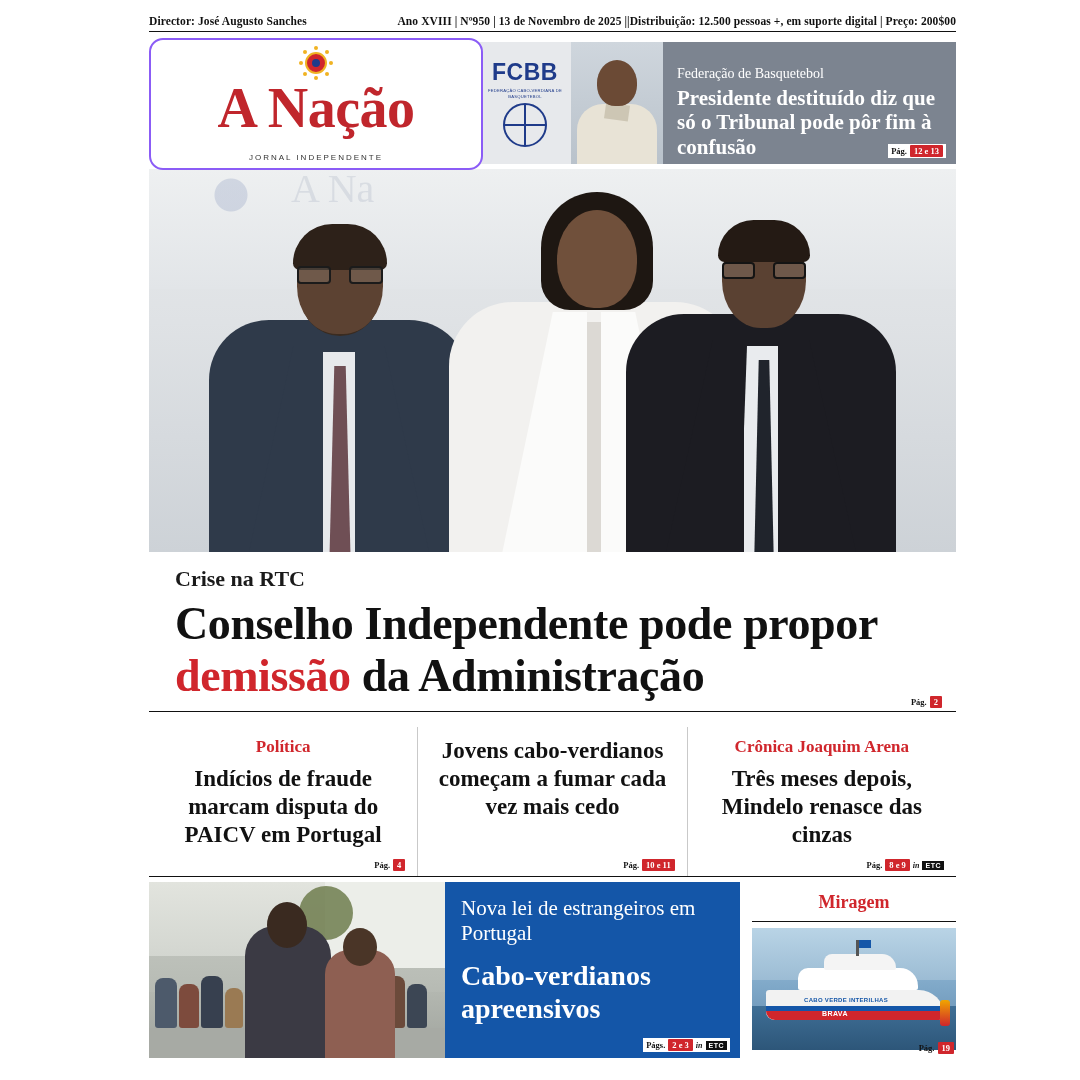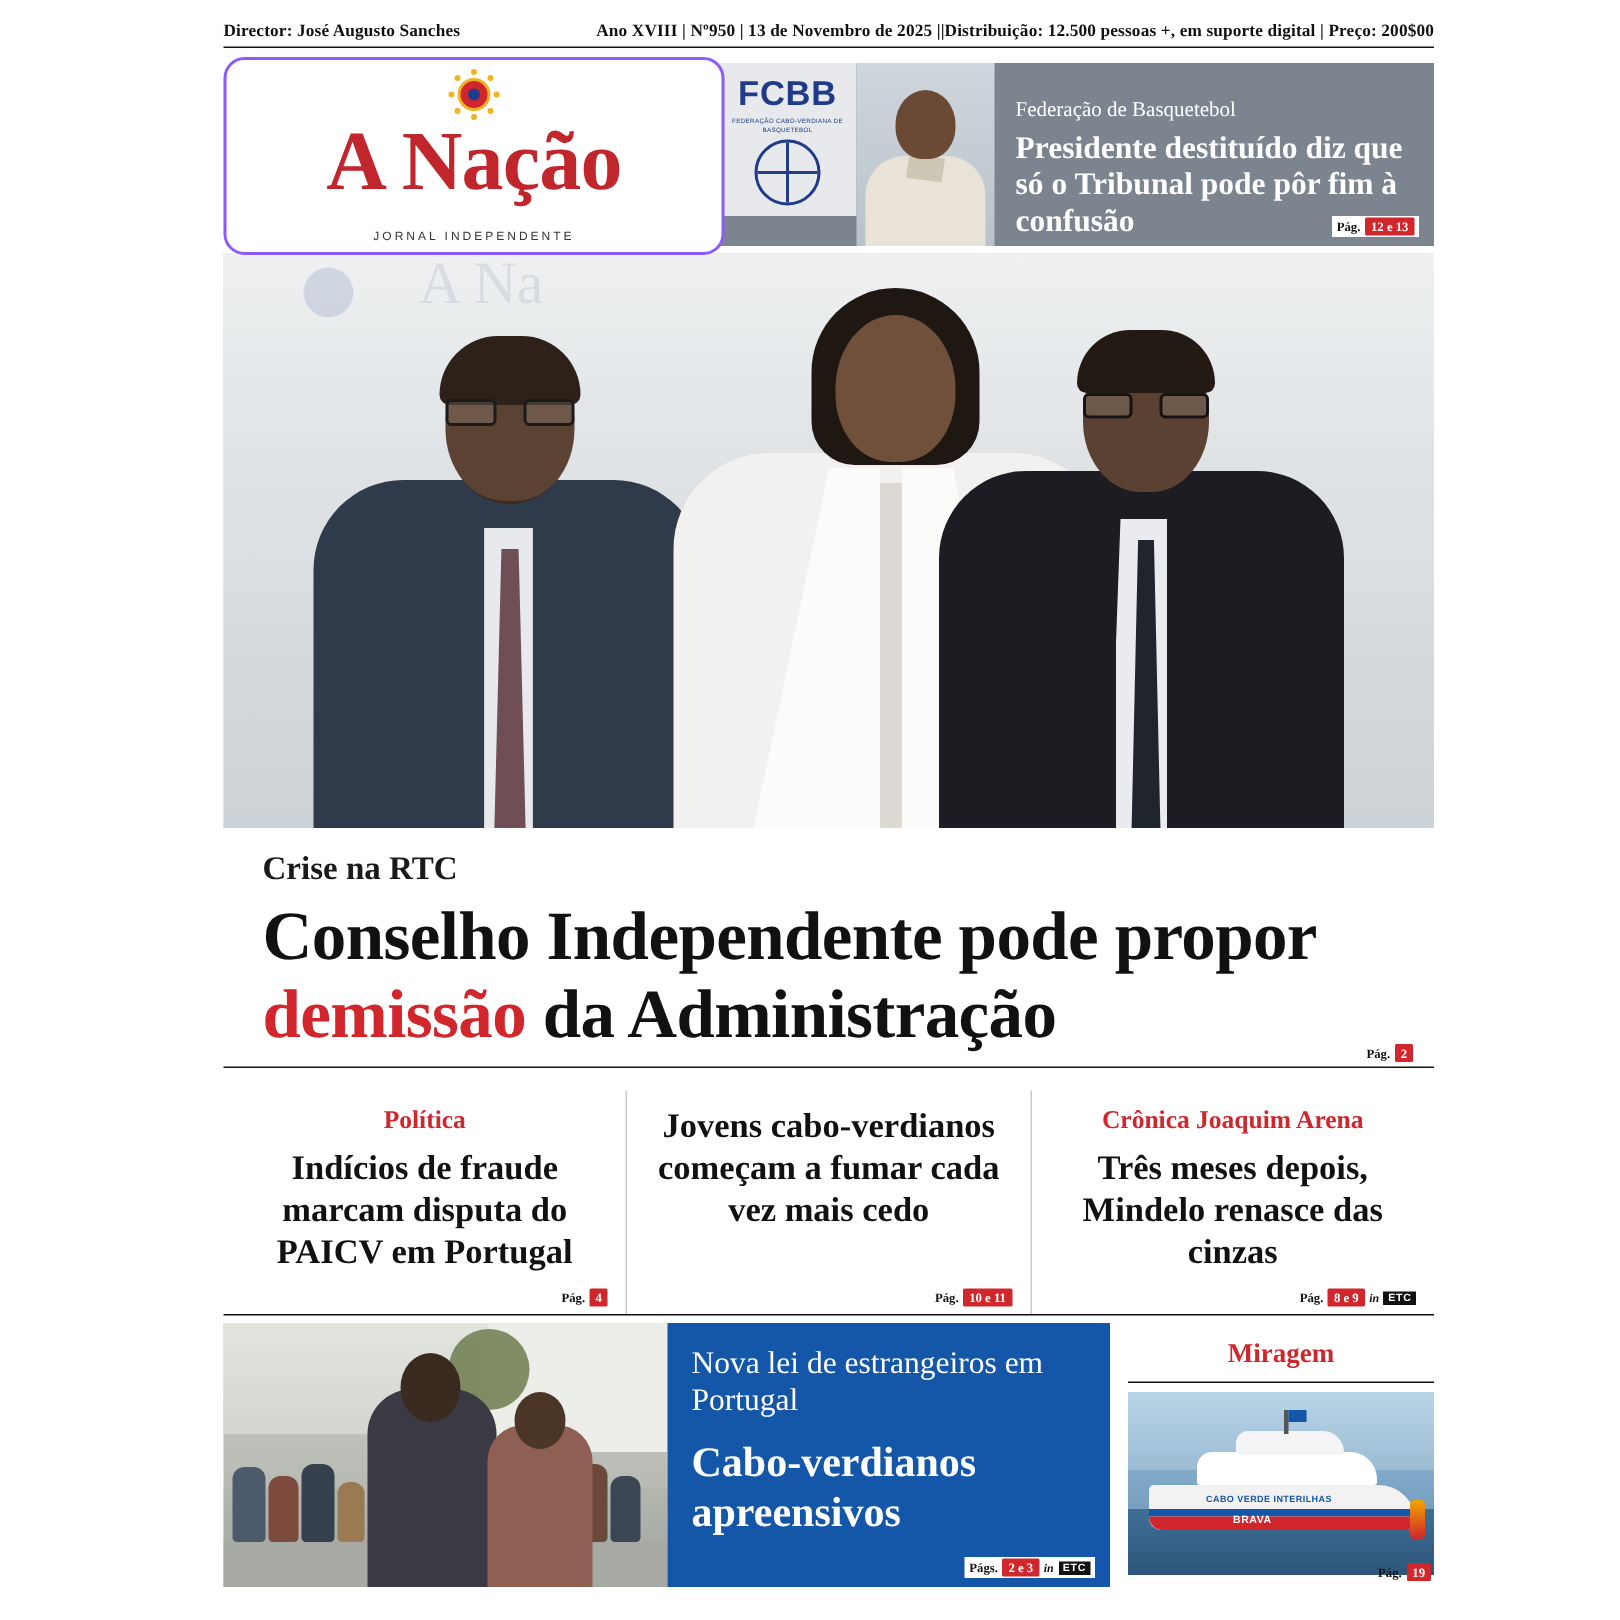--- a/index.html
+++ b/index.html
@@ -119,21 +119,21 @@
     position: absolute;
     left: 330px;
     top: 4px;
     width: 477px;
     height: 122px;
     display: flex;
     background: #7c8490;
   }
   .teaser-logo {
     width: 92px;
-    height: 102px;
+    height: 122px;
     background: #e7e9ec;
     display: flex;
     flex-direction: column;
     align-items: center;
     justify-content: center;
     flex: none;
   }
   .fcbb-word {
     font-family: "Liberation Sans", sans-serif;
     font-weight: bold;
@@ -263,21 +263,21 @@
     background:
       linear-gradient(180deg, #e8eaec 0%, #dfe2e5 40%, #cdd2d7 100%);
   }
   .mp-backdrop {
     position: absolute;
     left: 0; top: 0; right: 0; height: 120px;
     background: linear-gradient(180deg,#eef0f1,#e2e5e8);
   }
   .mp-logo-faint {
     position: absolute;
-    left: 40px; top: -8px;
+    left: 52px; top: -8px;
     width: 320px; height: 70px;
     opacity: 0.35;
     background:
       radial-gradient(circle at 30px 34px, #9aa7c6 0 16px, rgba(255,255,255,0) 17px);
   }
   .mp-logo-faint .txt {
     position: absolute;
     left: 90px; top: 4px;
     font-family: "Liberation Serif", serif;
     font-size: 40px;

